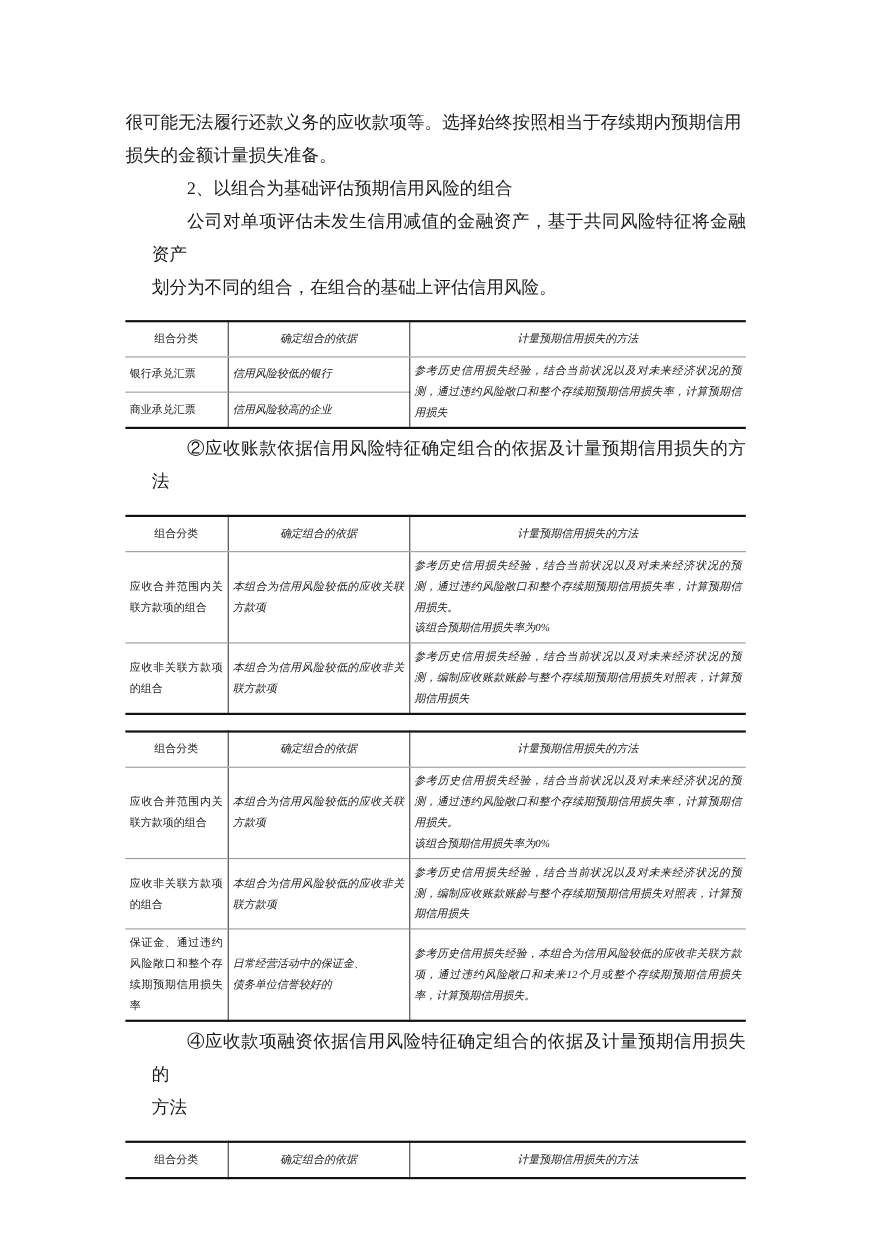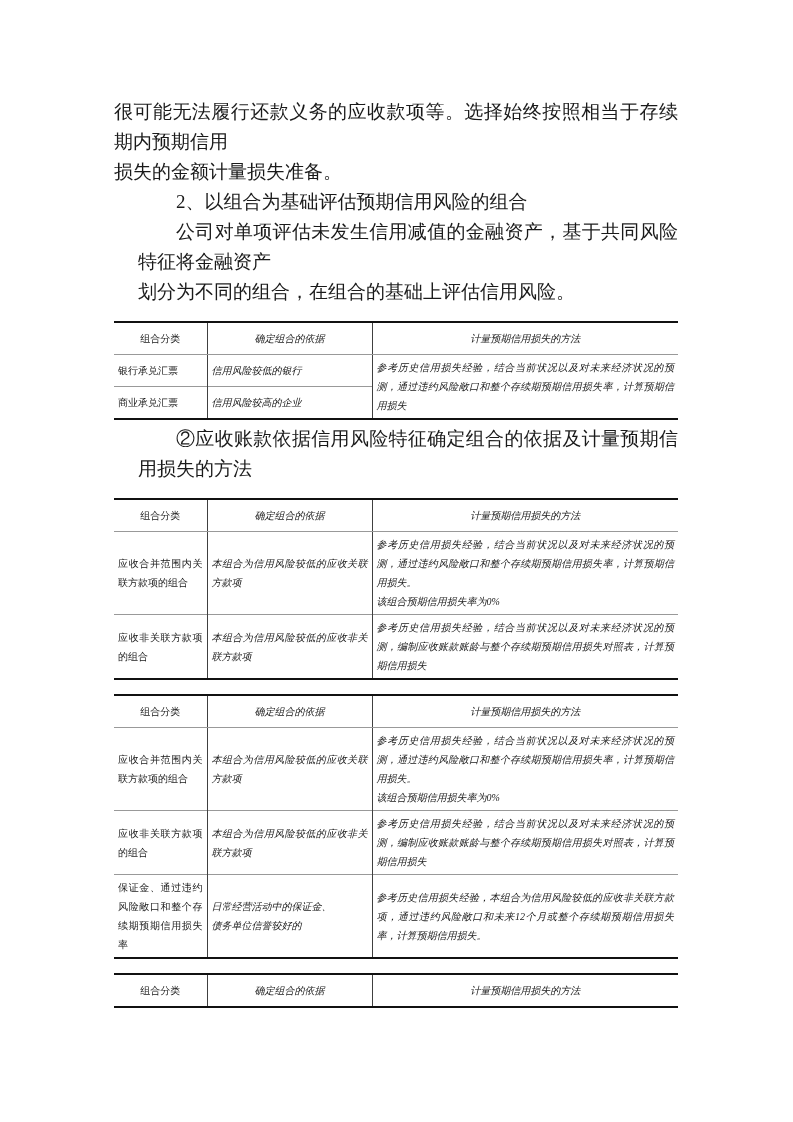--- a/index.html
+++ b/index.html
@@ -10,21 +10,21 @@
     margin: 0 auto;
     background: #ffffff;
     box-sizing: border-box;
     padding: 97px 115px 0 114px;
     overflow: hidden;
     font-family: "Liberation Serif", "DejaVu Serif", serif;
     color: #1a1a1a;
   }
   p.body-text {
     margin: 0;
-    font-size: 19px;
+    font-size: 16px;
     line-height: 30px;
     white-space: pre-line;
     text-align: justify;
   }
   p.indent { text-indent: 2em; margin-left: 24px; }
 
   table.report-table {
     width: 564px;
     table-layout: fixed;
     border-collapse: collapse;
@@ -151,20 +151,22 @@
       </tr>
       <tr>
         <td>保证金、通过违约风险敞口和整个存续期预期信用损失率</td>
         <td>日常经营活动中的保证金、
 债务单位信誉较好的</td>
         <td>参考历史信用损失经验，本组合为信用风险较低的应收非关联方款项，通过违约风险敞口和未来12个月或整个存续期预期信用损失率，计算预期信用损失。</td>
       </tr>
     </tbody>
   </table>
 
+  <p class="body-text indent">④应收款项融资依据信用风险特征确定组合的依据及计量预期信用损失的
+方法</p>
 
   <table class="report-table">
     <colgroup>
         <col class="c1">
         <col class="c2">
         <col class="c3">
       </colgroup>
     <thead>
       <tr>
         <th>组合分类</th>

